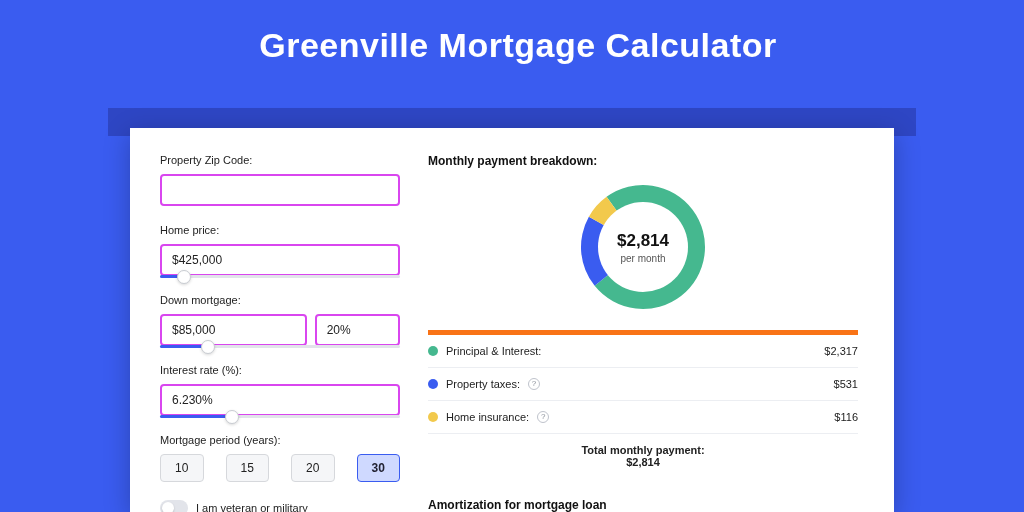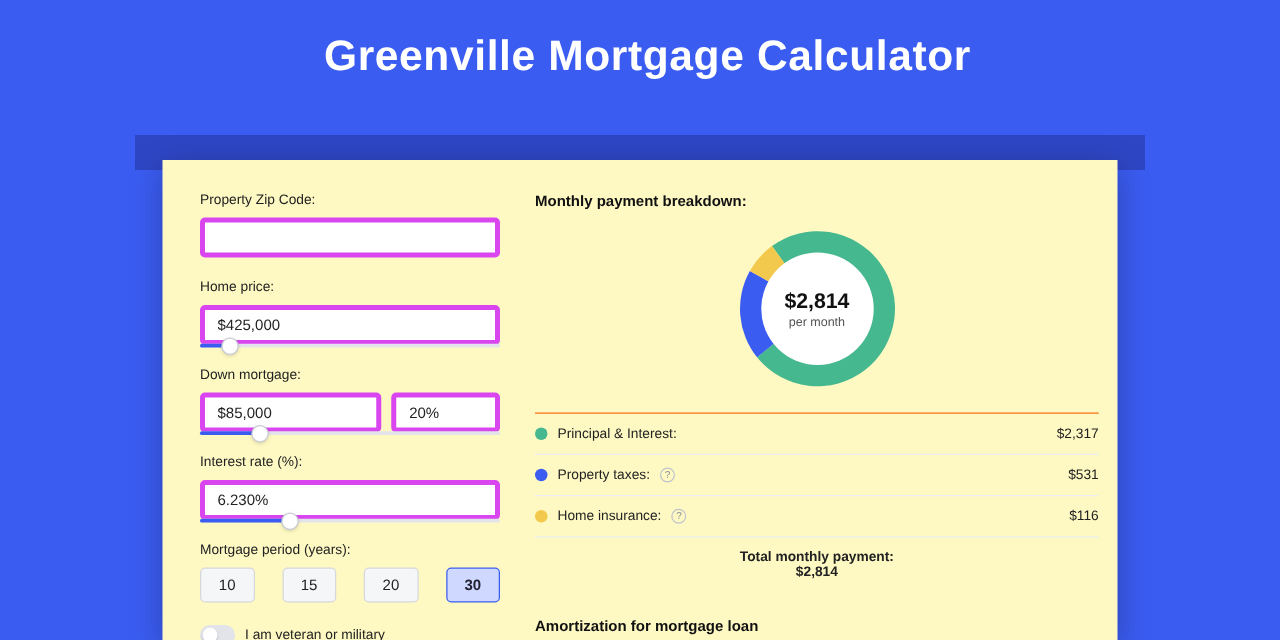--- a/index.html
+++ b/index.html
@@ -17,36 +17,36 @@
 
   .accent-bar {
     position: absolute;
     left: 108px; right: 108px; top: 108px; height: 28px;
     background: #2e46c4;
   }
 
   .app {
     position: absolute;
     left: 130px; right: 130px; top: 128px; bottom: 0;
-    background: #fef9c3;
+    background: #ffffff;
     box-shadow: 0 6px 24px rgba(0,0,0,0.25);
     display: flex;
-    padding: 26px 15px 0 30px;
+    padding: 26px 36px 0 30px;
     gap: 28px;
   }
 
   .col-left { width: 240px; flex: none; }
   .col-right { flex: 1; min-width: 0; }
 
   .form-label {
     font-size: 11px; color: #222; margin-bottom: 8px; display: block;
   }
   .form-group { position: relative; margin-bottom: 18px; }
   .text-input {
-    width: 100%; height: 32px; border: 4px solid #d946ef; border-radius: 4px;
+    width: 100%; height: 32px; border: 2px solid #d946ef; border-radius: 4px;
     padding: 0 10px; font-size: 12px; color: #222; background: #fff;
   }
   .row { display: flex; gap: 8px; }
   .row .text-input:first-child { flex: 2; }
   .row .text-input:last-child { flex: 1; }
 
   .slider-track {
     position: absolute; left: 0; right: 0; bottom: -2px; height: 3px;
     background: #e2e4ea; border-radius: 2px; overflow: visible;
   }
@@ -86,21 +86,21 @@
     position: absolute; inset: 20px; border-radius: 50%; background: #fff;
     display: flex; flex-direction: column; align-items: center; justify-content: center;
   }
   .donut-amount { font-size: 17px; font-weight: 800; color: #111; }
   .donut-sub { font-size: 10px; color: #555; margin-top: 2px; }
 
   .legend-row {
     display: flex; align-items: center; justify-content: space-between;
     border-top: 1px solid #eceef2; padding: 10px 0; font-size: 11px; color: #222;
   }
-  .legend-row:first-of-type { border-top: 1px solid #f97316; }
+  .legend-row:first-of-type { border-top: 5px solid #f97316; }
   .legend-left { display: flex; align-items: center; gap: 8px; }
   .legend-dot { width: 10px; height: 10px; border-radius: 50%; }
   .legend-help {
     width: 12px; height: 12px; border-radius: 50%; border: 1px solid #bfc3cc;
     color: #8a8f99; font-size: 8px; line-height: 10px; text-align: center;
   }
   .legend-total { font-weight: 700; border-top: 1px solid #eceef2; flex-direction: column; }
 
   .section-divider { height: 14px; }
   .amort-title { font-size: 12px; font-weight: 700; color: #111; margin: 6px 0 4px; }

